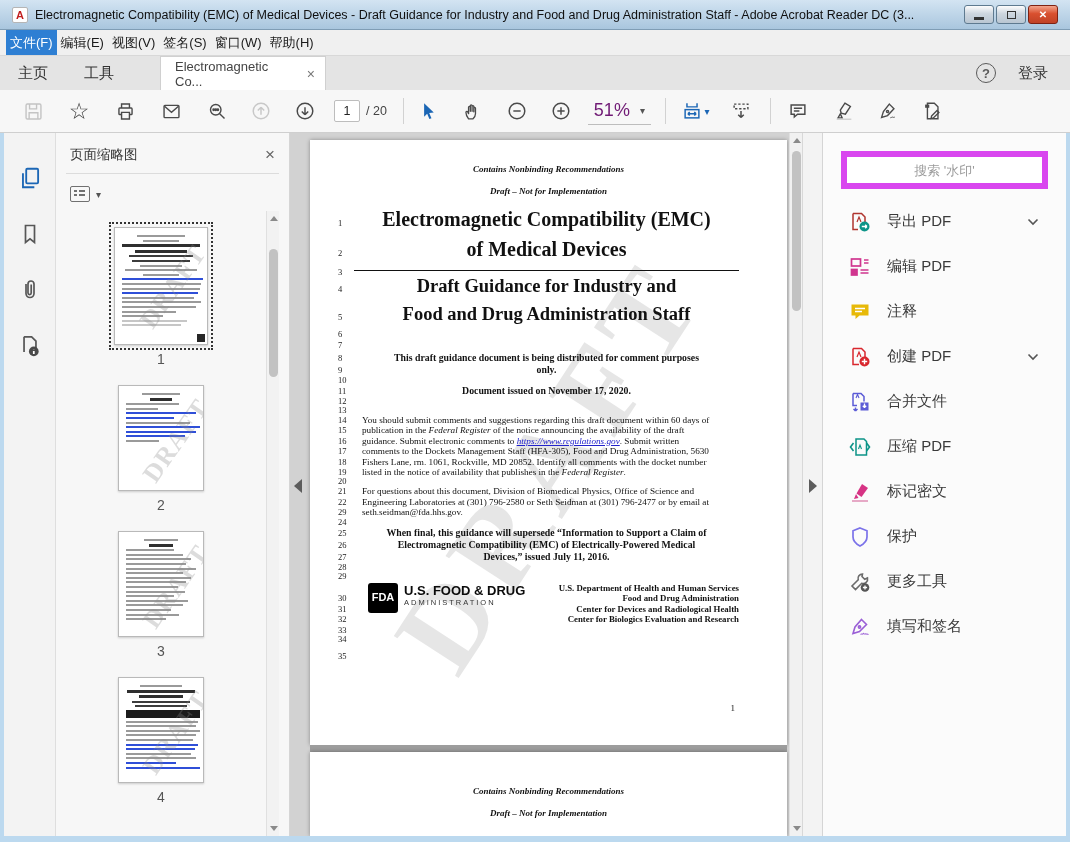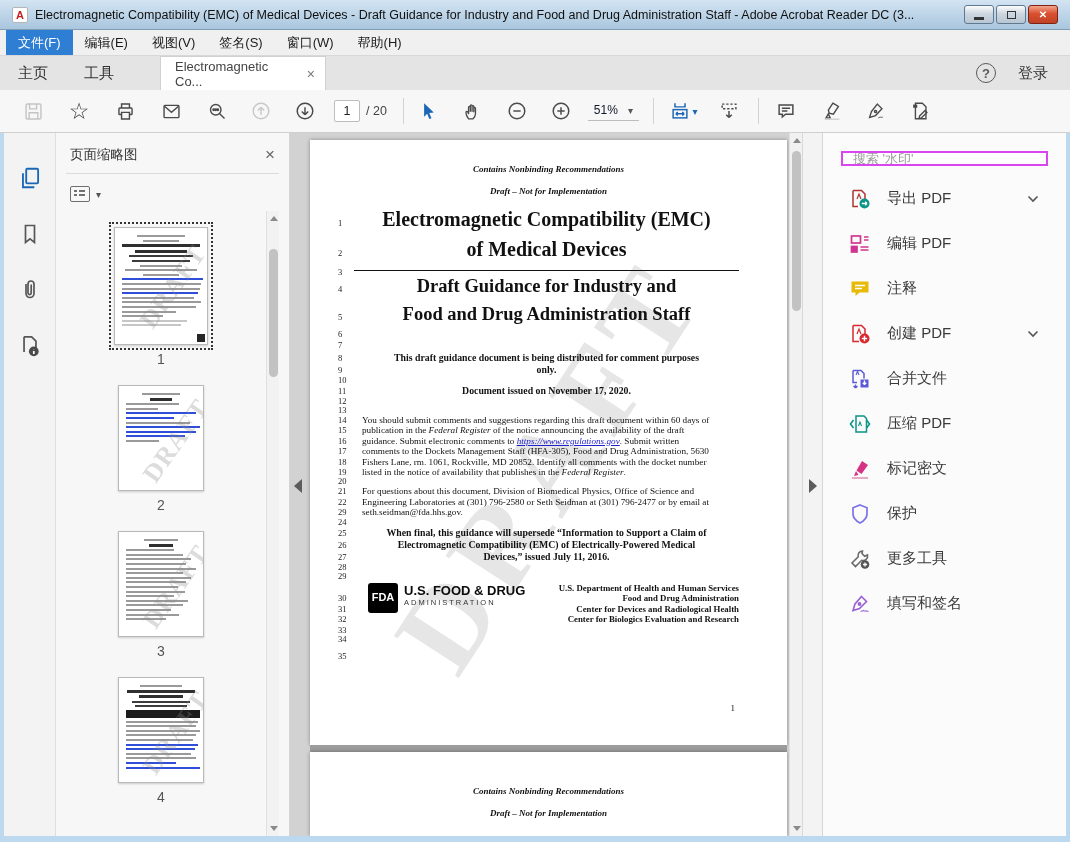--- a/index.html
+++ b/index.html
@@ -17,21 +17,21 @@
   .win-btn { width:30px; height:19px; border:1px solid #5e7a90; border-radius:3px;
     background:linear-gradient(#fdfdfd,#cdd6df 45%,#b9c6d2); display:flex; align-items:center; justify-content:center;
     font-size:10px; color:#222; }
   .win-btn.close { background:linear-gradient(#f3a58d,#d9502f 45%,#c04226); border-color:#7e2213; color:#fff; font-weight:bold; }
   .win-btn .maxglyph { width:9px; height:8px; border:1.5px solid #333; display:block; }
   .win-btn .minglyph { width:10px; height:3px; background:#333; display:block; margin-top:7px; }
 
   
   .menubar { position:absolute; left:0; top:30px; width:1070px; height:26px; background:#f0f0f0;
     border-bottom:1px solid #d8d8d8; display:flex; align-items:stretch; padding-left:6px; }
-  .menu-item { padding:0 12px; display:flex; align-items:center; font-size:13px; color:#1a1a1a; cursor:default; }
+  .menu-item { padding:0 4px; display:flex; align-items:center; font-size:13px; color:#1a1a1a; cursor:default; }
   .menu-item.active { background:#2e7fd3; color:#fff; }
 
   
   .tabbar { position:absolute; left:0; top:56px; width:1070px; height:34px; background:#e4e4e4; display:flex; align-items:stretch; }
   .tab-plain { padding:0 18px; display:flex; align-items:center; font-size:15px; color:#333; }
   .doc-tab { margin-left:28px; width:166px; background:#fff; display:flex; align-items:center; gap:8px;
     padding:0 10px 0 14px; font-size:13px; color:#444; border:1px solid #d0d0d0; border-bottom:none; }
   .doc-tab .close-x { color:#777; font-size:14px; margin-left:auto; }
   .tab-right { margin-left:auto; display:flex; align-items:center; gap:22px; padding-right:22px; }
   .help-circle { width:20px; height:20px; border:1.6px solid #5a5a5a; border-radius:50%; color:#5a5a5a;
@@ -42,21 +42,21 @@
   .toolbar { position:absolute; left:0; top:90px; width:1070px; height:43px; background:#f7f7f7;
     border-bottom:1px solid #cfcfcf; display:flex; align-items:center; }
   .tb { width:26px; height:26px; display:flex; align-items:center; justify-content:center; }
   .tb svg { display:block; }
   .tb-divider { width:1px; height:26px; background:#d2d2d2; }
   .star-glyph { font-size:23px; color:#3f3f3f; line-height:23px; }
   .page-input { width:26px; height:22px; border:1px solid #bdbdbd; background:#fff; text-align:center;
     font-size:12.5px; color:#222; border-radius:2px; }
   .page-total { font-size:12.5px; color:#444; margin-left:6px; }
   .zoom-box { display:flex; align-items:center; gap:10px; border-bottom:1px solid #bdbdbd; padding:2px 6px 3px; }
-  .zoom-box .zl { font-size:12px; color:#0f172a; }
+  .zoom-box .zl { font-size:18px; color:#701a75; }
   .caret { font-size:10px; color:#555; }
 
   
   .main { position:absolute; left:0; top:133px; width:1070px; height:703px; }
   .rail { position:absolute; left:4px; top:0; width:52px; height:703px; background:#f3f3f3; border-right:1px solid #dedede;
     display:flex; flex-direction:column; align-items:center; padding-top:30px; gap:26px; }
   .rail-btn { width:30px; height:30px; display:flex; align-items:center; justify-content:center; }
 
   .panel { position:absolute; left:56px; top:0; width:234px; height:703px; background:#f7f7f7; border-right:1px solid #d5d5d5; }
   .panel-head { display:flex; align-items:center; padding:12px 14px 8px;gap:12px; }
@@ -132,21 +132,21 @@
     font-weight:bold; font-size:11px; display:flex; align-items:center; justify-content:center; }
   .fda-words { margin-left:6px; font-family:"Liberation Sans",sans-serif; }
   .fda-words .w1 { font-size:13px; font-weight:bold; color:#0b0b0b; line-height:15px; }
   .fda-words .w2 { font-size:7.5px; letter-spacing:2px; color:#333; line-height:9px; }
   .agency { flex:1; text-align:right; font-weight:bold; font-size:8.8px; line-height:10.5px; }
   .page-footer-num { position:absolute; right:52px; bottom:32px; font-size:9px; z-index:2; }
 
   .panel-edge { position:absolute; left:802px; top:0; width:20px; height:703px; background:#f3f3f3; border-left:1px solid #d8d8d8; }
   .tools-panel { position:absolute; left:822px; top:0; width:244px; height:703px; background:#fbfbfb; border-left:1px solid #d5d5d5; }
   .search-wrap { padding:18px 18px 10px; }
-  .search-input { width:100%; height:15px; border:2px solid #d946ef; background:#fff; padding:0 10px; font-size:13px; color:#333; }
+  .search-input { width:100%; height:38px; border:6px solid #d946ef; background:#fff; padding:0 10px; font-size:13px; color:#333;text-align:center; }
   .search-input::placeholder { color:#9a9a9a; }
   .tool-row { height:45px; display:flex; align-items:center; padding:0 26px 0 24px; gap:14px; cursor:default; }
   .tool-icon { width:26px; height:26px; display:flex; align-items:center; justify-content:center; }
   .tool-label { font-size:15px; color:#3a3a3a; flex:1; }
   .tool-chev svg { display:block; }
 
   .bottom-border { position:absolute; left:0; top:836px; width:1070px; height:6px; background:#bcd9ef; }
   .side-border-l { position:absolute; left:0; top:133px; width:4px; height:703px; background:#bcd9ef; }
   .side-border-r { position:absolute; left:1066px; top:56px; width:4px; height:780px; background:#bcd9ef; }
 </style>

